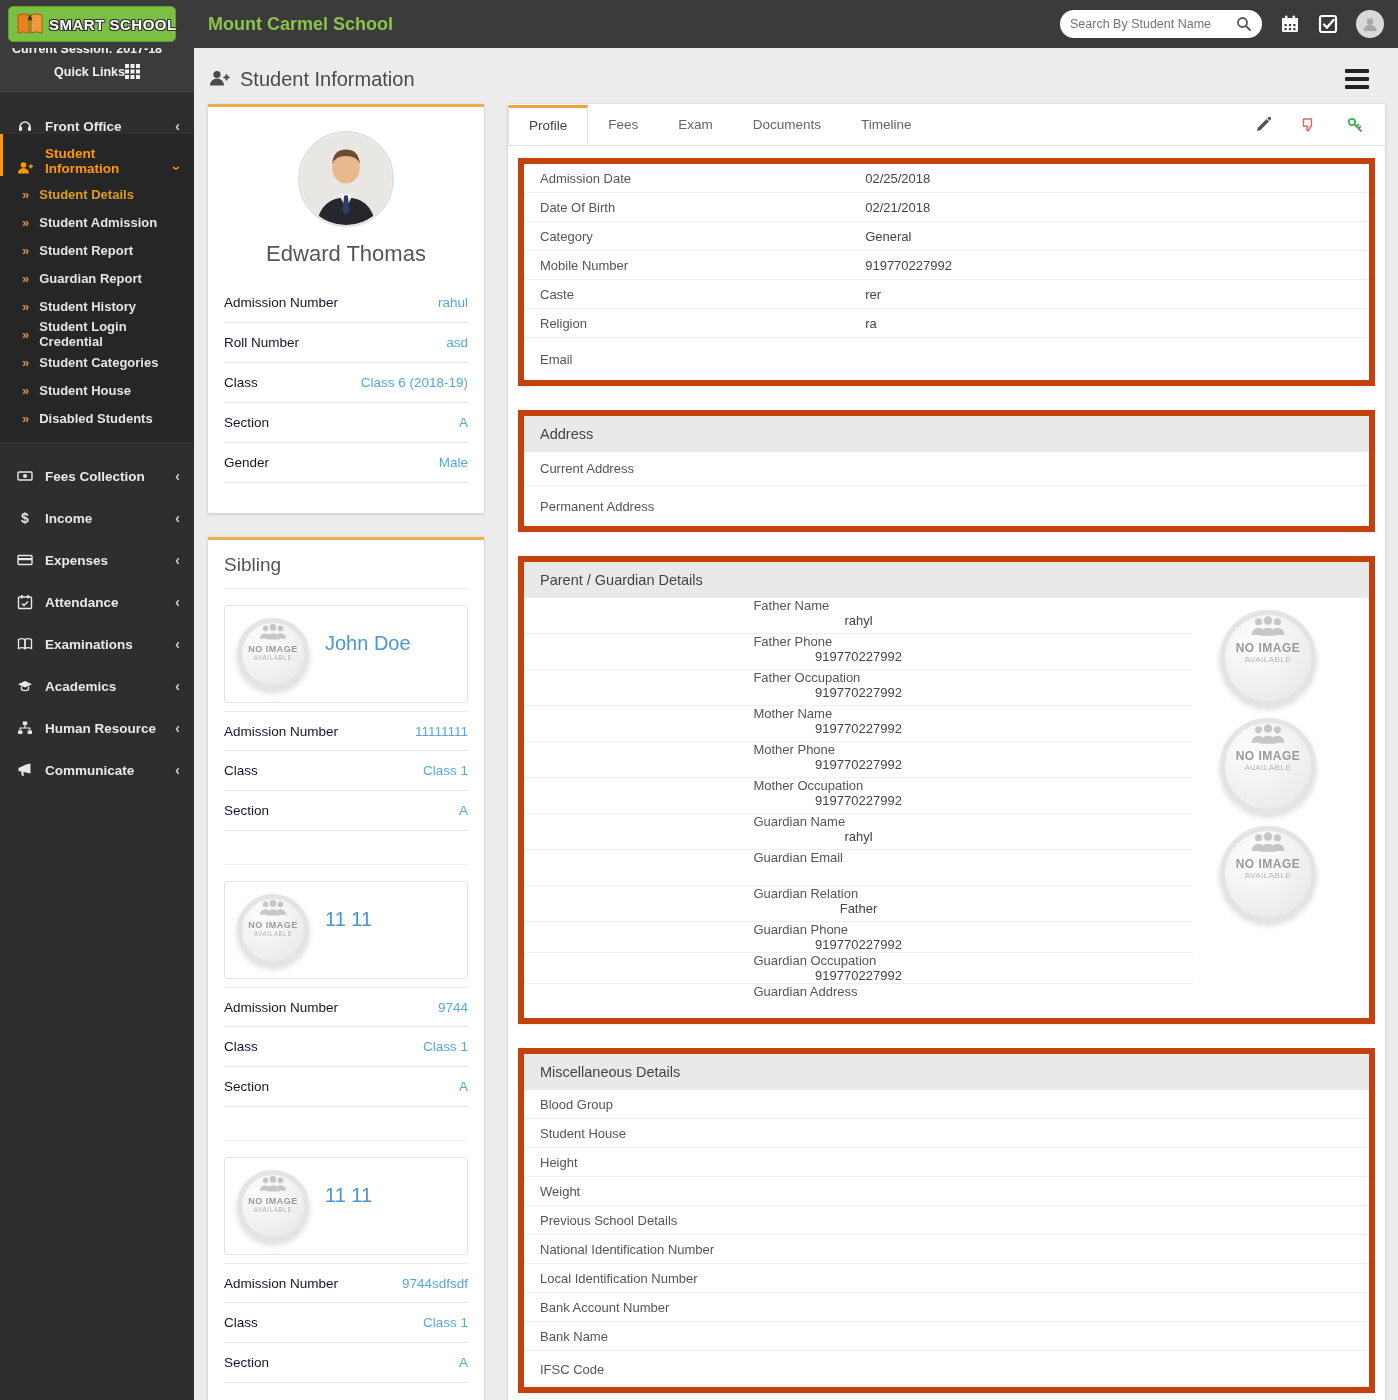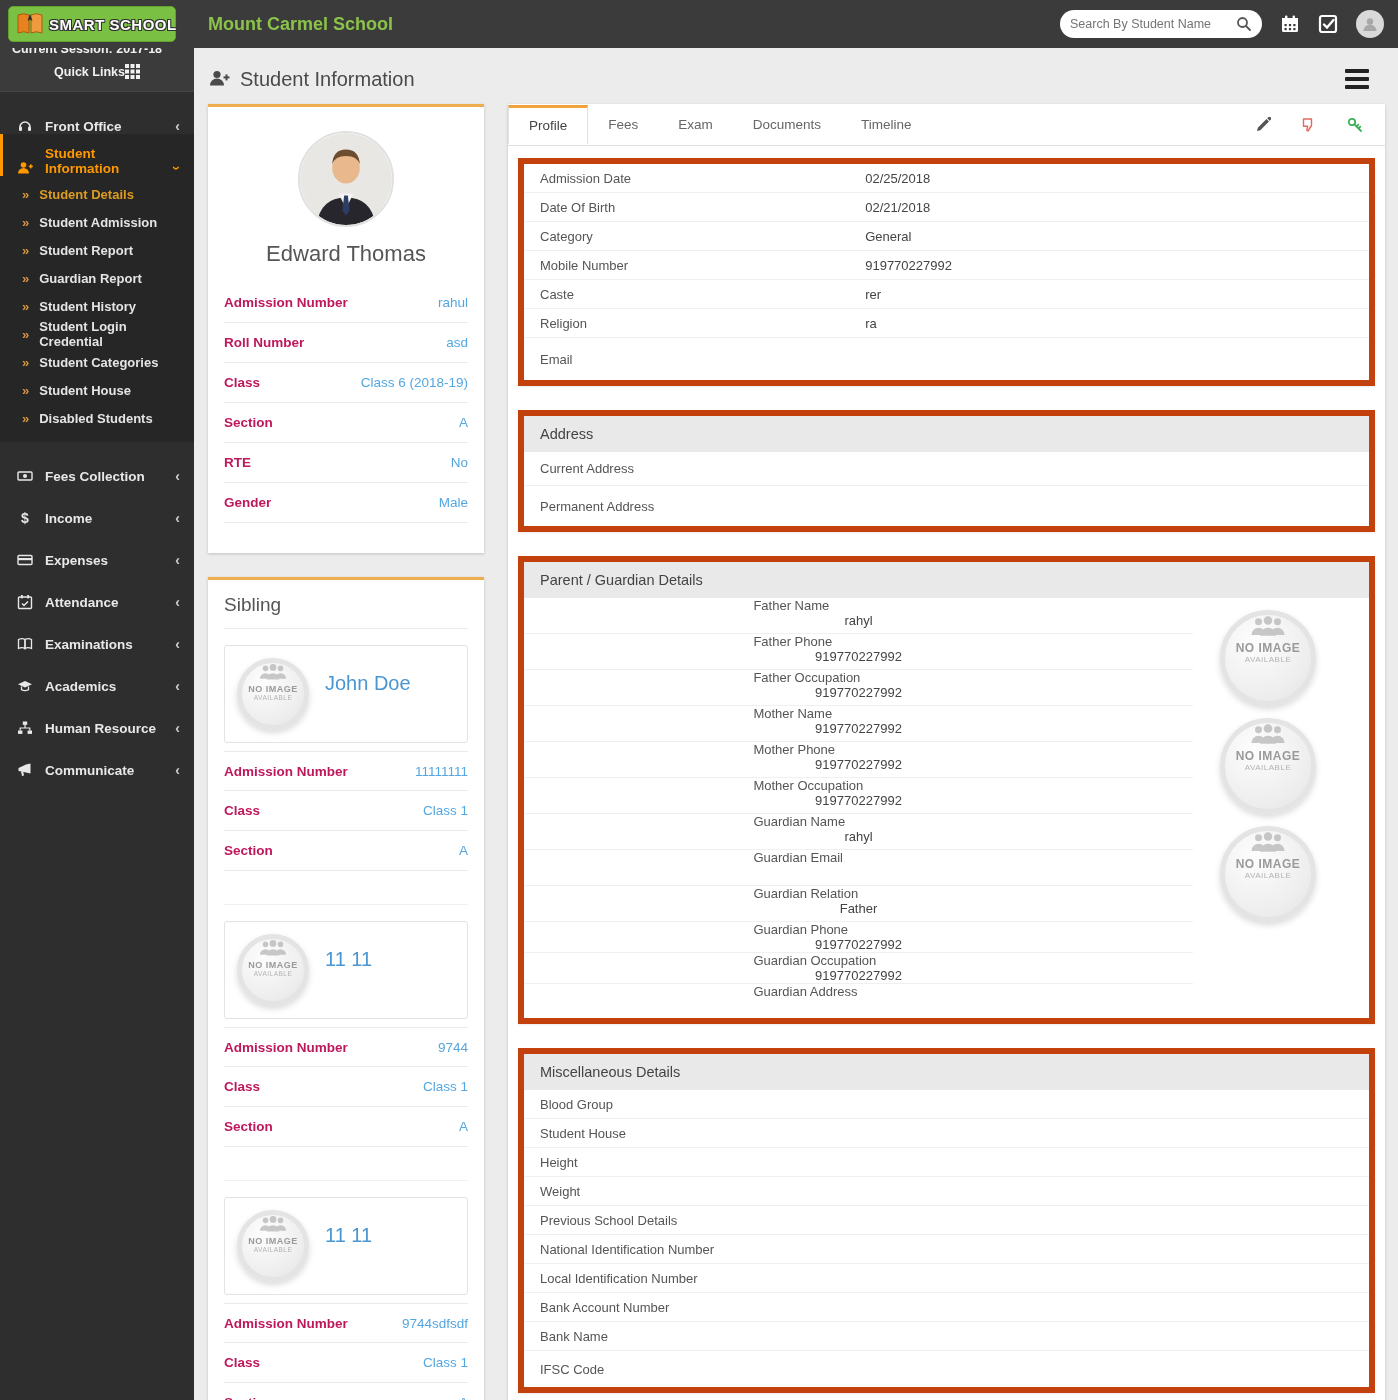--- a/index.html
+++ b/index.html
@@ -84,21 +84,21 @@
   .left-col { width:276px; flex:0 0 276px; }
   .student-card { border-top:3px solid #f0ad4e; padding:18px 16px 30px 16px; }
   .photo-wrap { display:flex; justify-content:center; margin-top:6px; }
   .photo-circle { width:96px; height:96px; border-radius:50%; border:2px solid #e0e0e0; overflow:hidden; }
   .student-name { text-align:center; font-size:22px; color:#555; margin:14px 0 16px 0; }
   .info-row {
     display:flex; justify-content:space-between; align-items:center;
     height:40px; border-bottom:1px solid #e9e9e9; font-size:13.5px;
   }
   .info-row:first-of-type { border-top:1px solid #e9e9e9; }
-  .info-label { font-weight:bold; color:#be185d; }
+  .info-label { font-weight:normal; color:#0f172a; }
   .info-value { color:#54a7e0; }
   .sibling-card { border-top:3px solid #f0ad4e; padding:14px 16px 24px 16px; margin-top:24px; }
   .sibling-title { font-size:19px; color:#555; padding-bottom:12px; border-bottom:1px solid #e9e9e9; }
   .sib-box {
     border:1px solid #e3e3e3; border-radius:3px; margin-top:16px; padding:12px;
     display:flex; align-items:flex-start; gap:16px; min-height:96px;
   }
   .sib-name { font-size:20px; color:#4a96d2; margin-top:14px; cursor:pointer; }
   .sib-rows { margin-top:8px; }
   .sib-empty { height:34px; border-bottom:1px solid #f0f0f0; }
@@ -395,24 +395,20 @@
         </div>
         <div class="info-row">
           <span class="info-label">Class</span>
           <span class="info-value">Class 6 (2018-19)</span>
         </div>
         <div class="info-row">
           <span class="info-label">Section</span>
           <span class="info-value">A</span>
         </div>
         <div class="info-row">
-          <span class="info-label">RTE</span>
-          <span class="info-value">No</span>
-        </div>
-        <div class="info-row">
           <span class="info-label">Gender</span>
           <span class="info-value">Male</span>
         </div>
       </div>
 
       <div class="card sibling-card">
         <div class="sibling-title">Sibling</div>
 
         <div class="sib-box">
           <div class="badge badge-sm">

